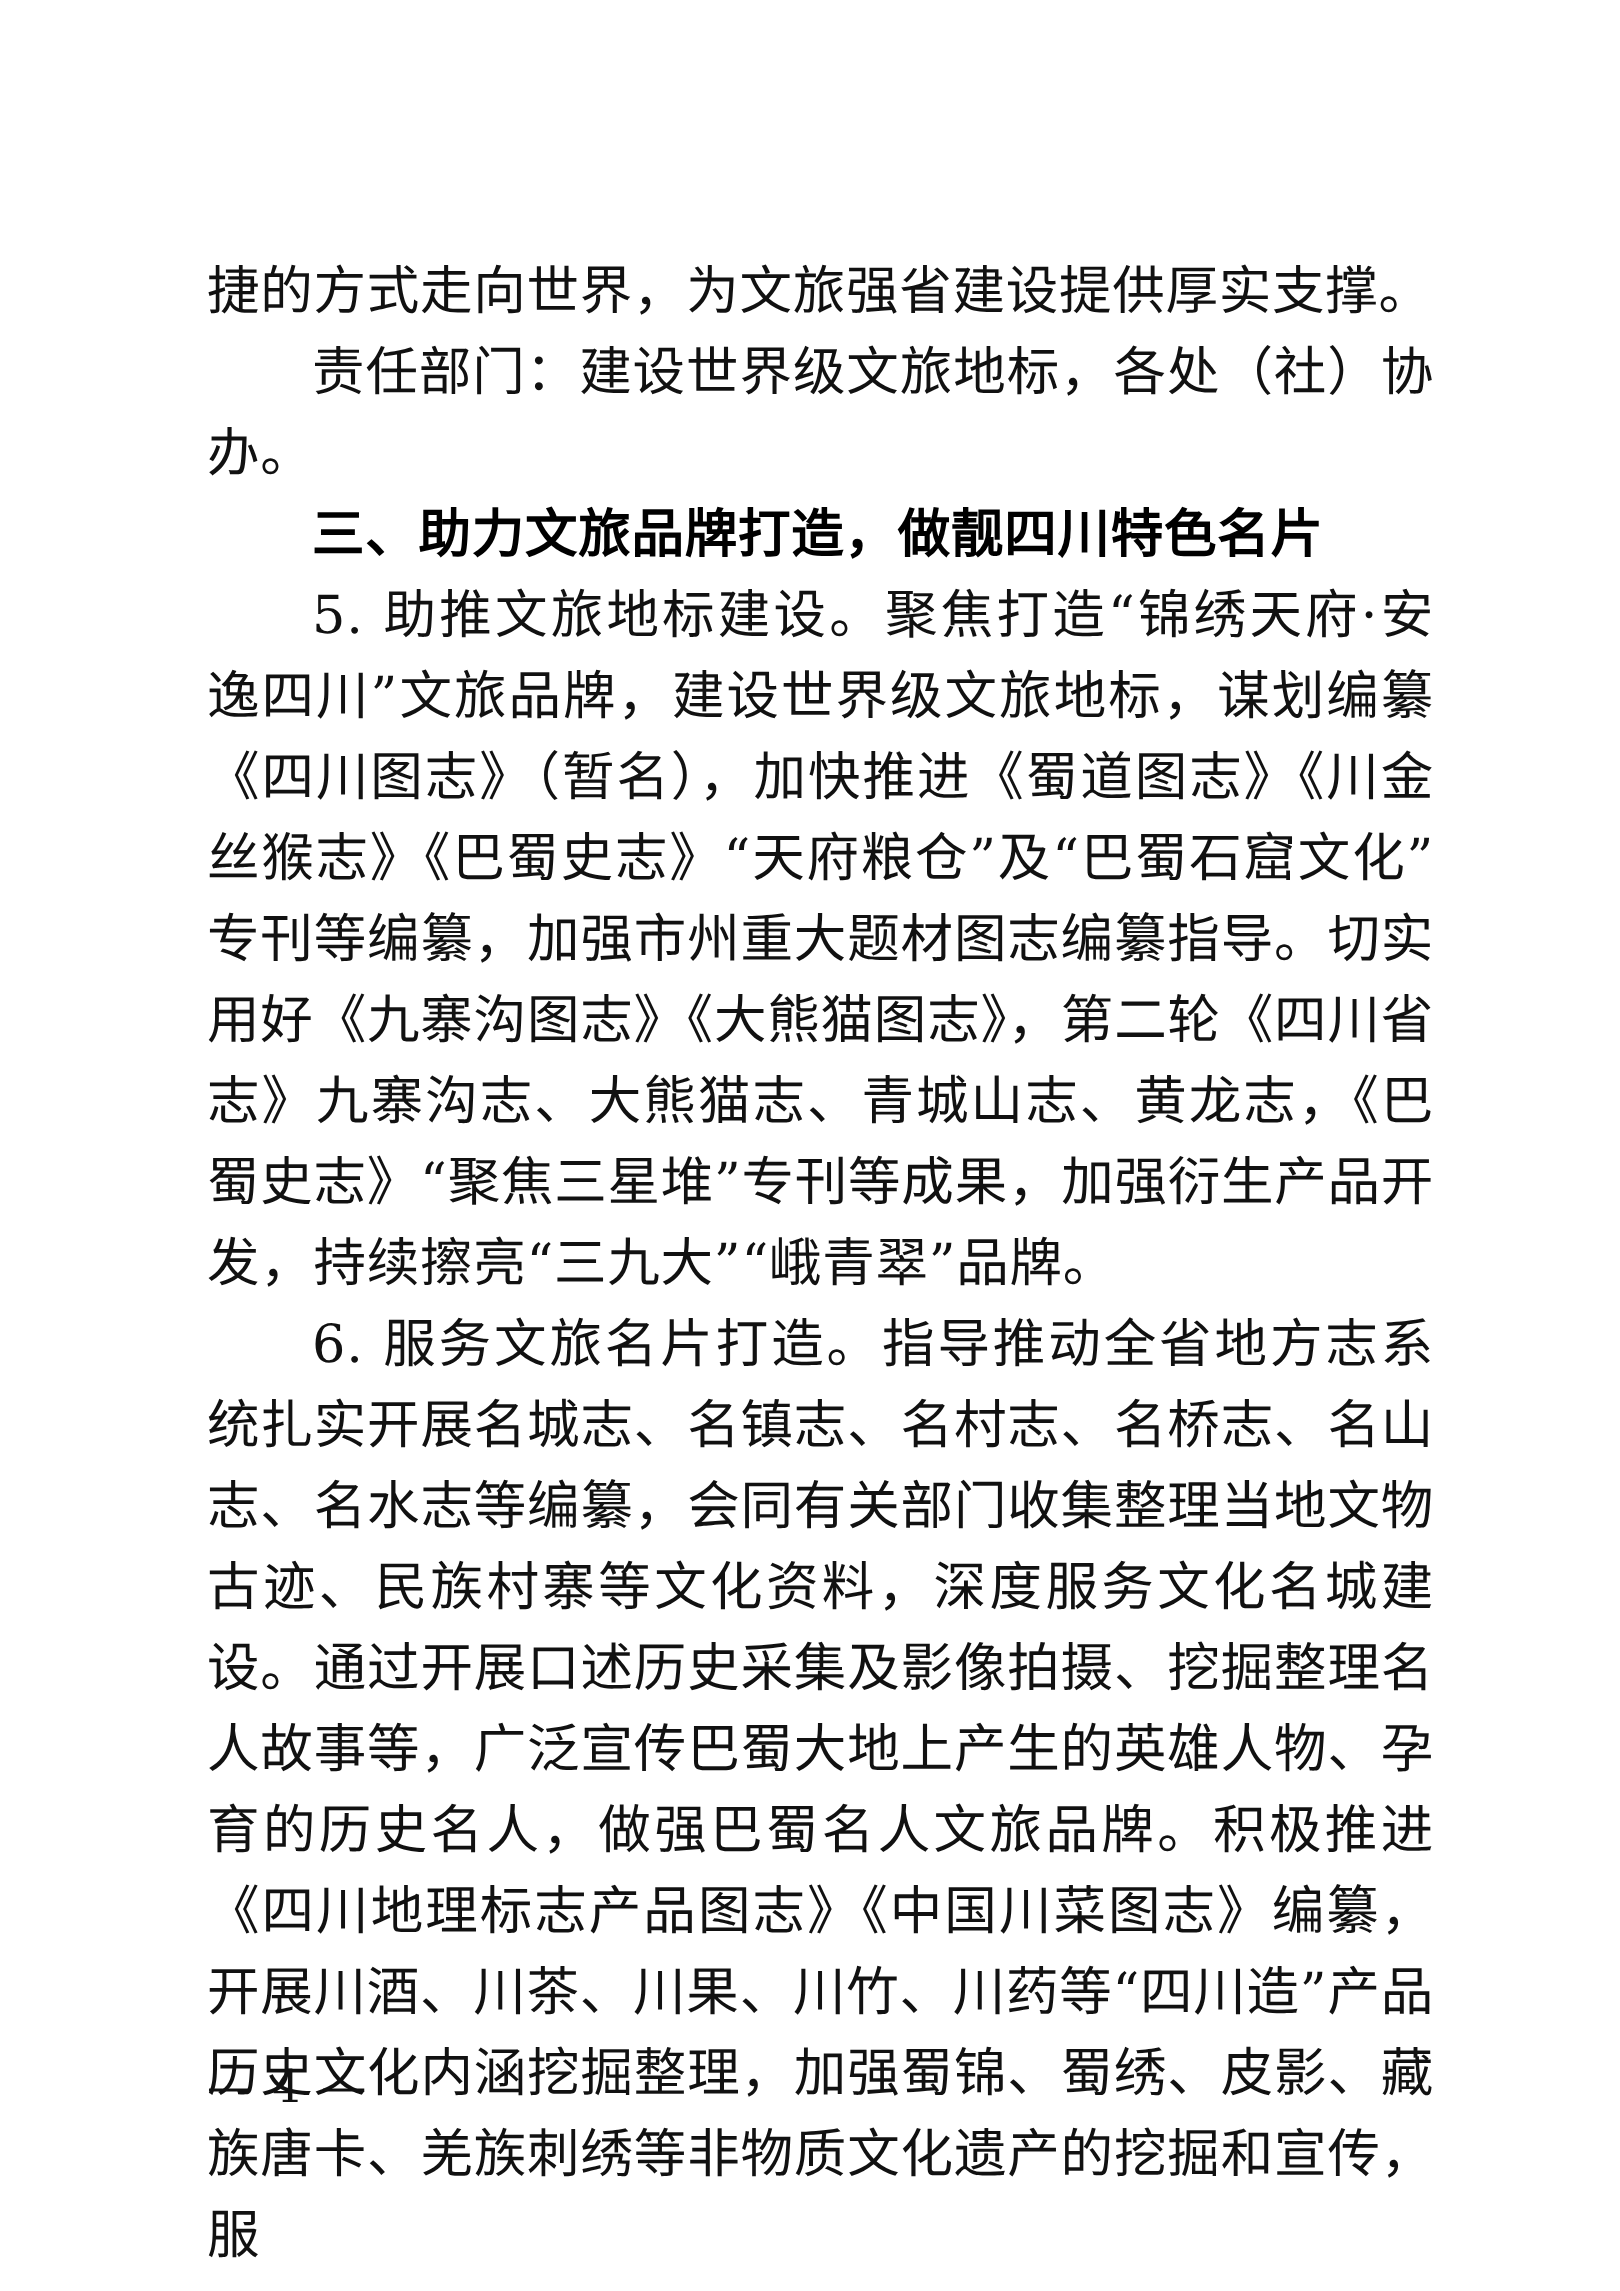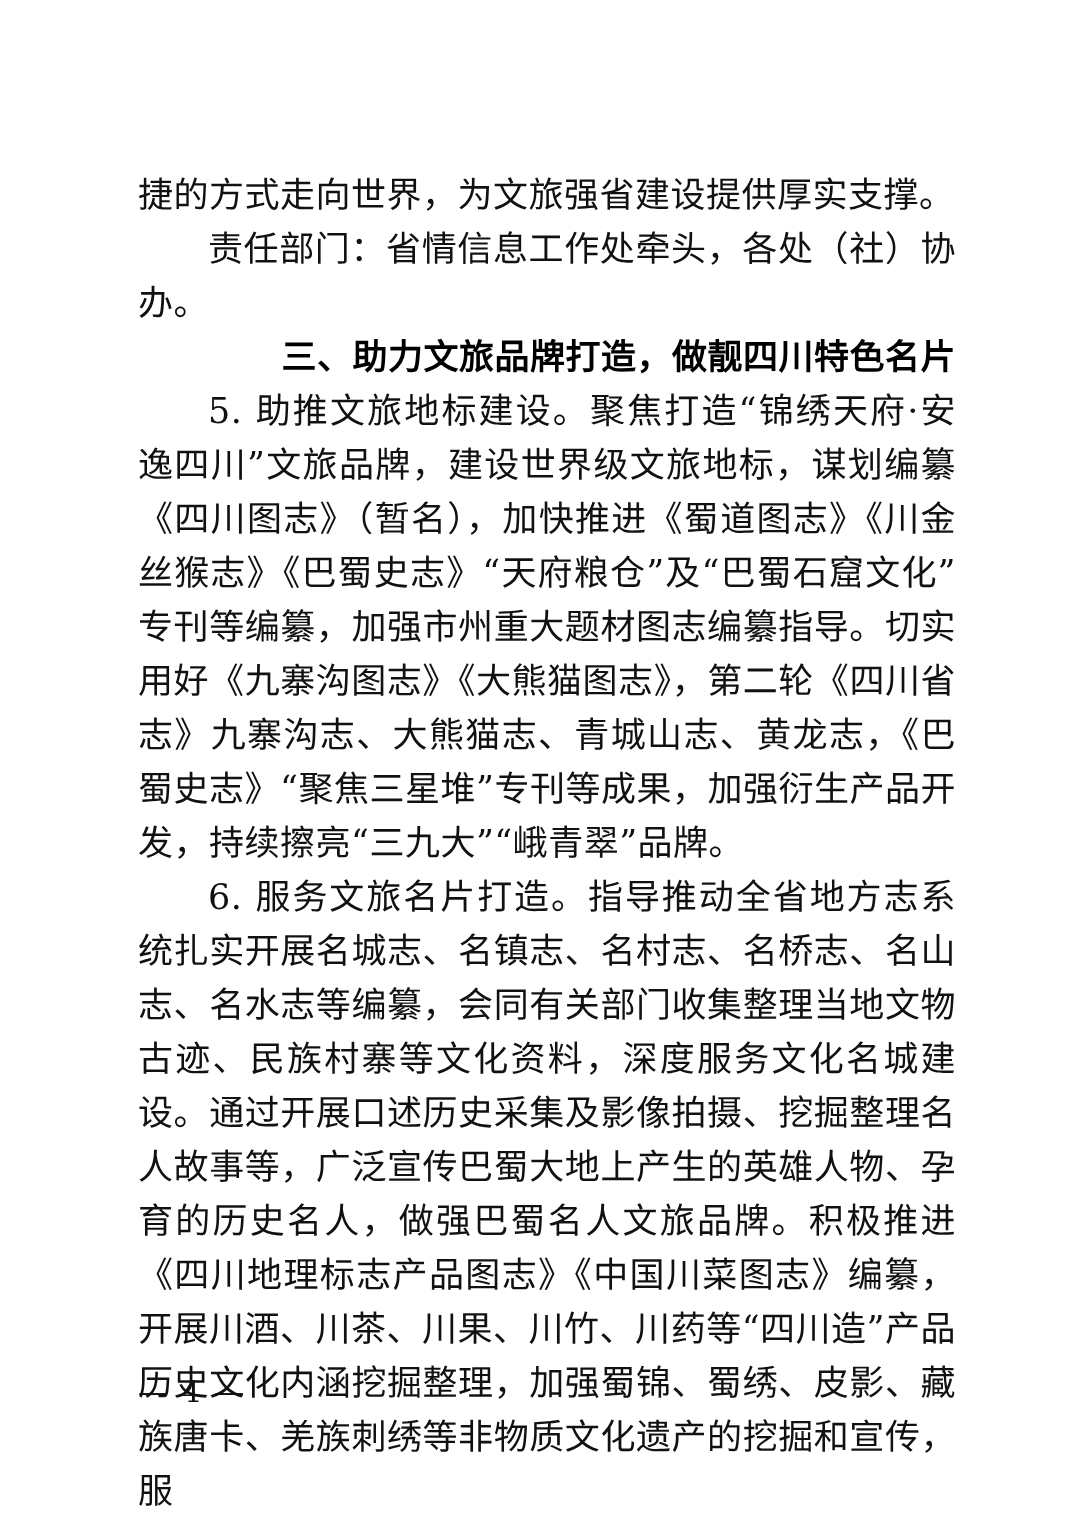--- a/index.html
+++ b/index.html
@@ -48,21 +48,20 @@
   
   .heading {
     font-family: "DejaVu Sans", "Liberation Sans", sans-serif;
     font-weight: 700;
     font-size: 35px;
     line-height: 54px;
     color: #000000;
     text-indent: 70px;
     letter-spacing: 0.5px;
     margin: 0;
-    text-align: right;
     -webkit-font-smoothing: antialiased;
   }
 
   .page-number {
     position: absolute;
     left: 138px;
     top: 1372px;
     width: 818px;
     font-family: "DejaVu Serif", "Liberation Serif", serif;
     font-size: 30px;
@@ -74,21 +73,21 @@
 </style>
 </head>
 <body>
 
 <div class="page">
 
   <div class="content">
 
     <p class="para">捷的方式走向世界，为文旅强省建设提供厚实支撑。</p>
 
-    <p class="para indent">责任部门：省情信息工作处牵头，各处（社）协办。</p>
+    <p class="para indent">责任部门：建设世界级文旅地标，各处（社）协办。</p>
 
     <h2 class="heading">三、助力文旅品牌打造，做靓四川特色名片</h2>
 
     <p class="para indent">5. 助推文旅地标建设。聚焦打造“锦绣天府·安逸四川”文旅品牌，建设世界级文旅地标，谋划编纂《四川图志》（暂名），加快推进《蜀道图志》《川金丝猴志》《巴蜀史志》“天府粮仓”及“巴蜀石窟文化”专刊等编纂，加强市州重大题材图志编纂指导。切实用好《九寨沟图志》《大熊猫图志》，第二轮《四川省志》九寨沟志、大熊猫志、青城山志、黄龙志，《巴蜀史志》“聚焦三星堆”专刊等成果，加强衍生产品开发，持续擦亮“三九大”“峨青翠”品牌。</p>
 
 
     <p class="para indent">6. 服务文旅名片打造。指导推动全省地方志系统扎实开展名城志、名镇志、名村志、名桥志、名山志、名水志等编纂，会同有关部门收集整理当地文物古迹、民族村寨等文化资料，深度服务文化名城建设。通过开展口述历史采集及影像拍摄、挖掘整理名人故事等，广泛宣传巴蜀大地上产生的英雄人物、孕育的历史名人，做强巴蜀名人文旅品牌。积极推进《四川地理标志产品图志》《中国川菜图志》编纂，开展川酒、川茶、川果、川竹、川药等“四川造”产品历史文化内涵挖掘整理，加强蜀锦、蜀绣、皮影、藏族唐卡、羌族刺绣等非物质文化遗产的挖掘和宣传，服</p>
 
   </div>
 

